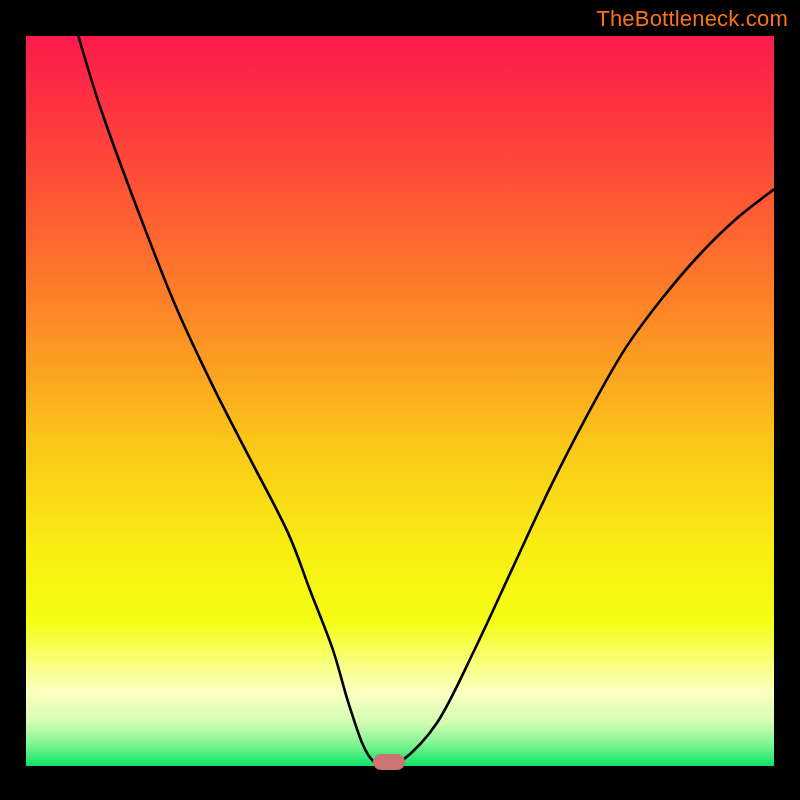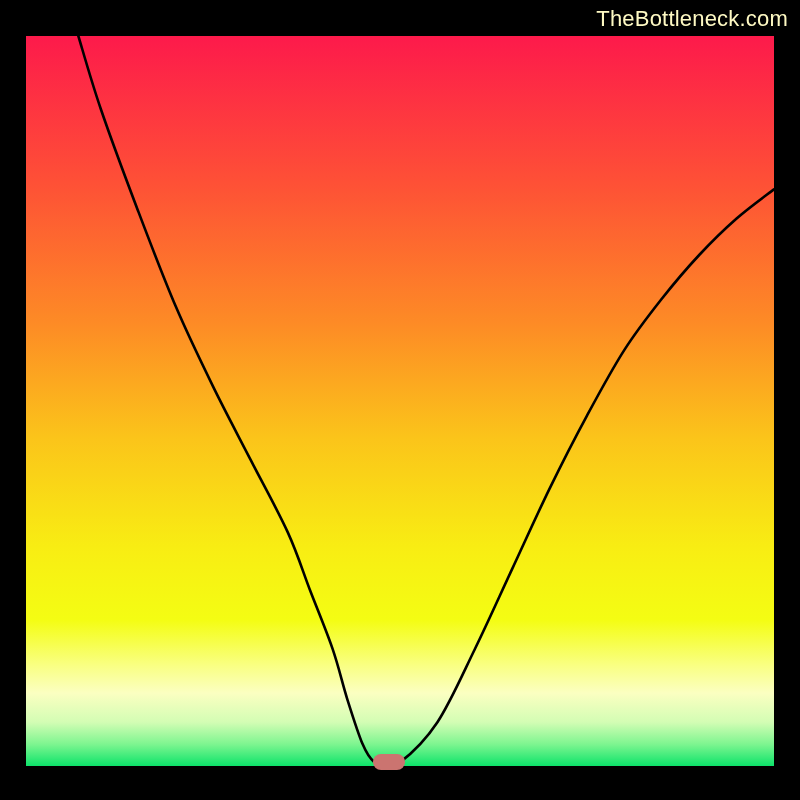--- a/index.html
+++ b/index.html
@@ -10,21 +10,21 @@
     position: relative;
     background: #000;
   }
   .watermark {
     position: absolute;
     top: 6px;
     right: 12px;
     font-family: Arial, Helvetica, sans-serif;
     font-size: 22px;
     font-weight: 500;
-    color: #fef9c3;
+    color: #f97316;
     z-index: 10;
     letter-spacing: 0.2px;
     text-align: center;
   }
   .plot-wrap {
     position: absolute;
     left: 26px;
     top: 36px;
     width: 748px;
     height: 730px;

